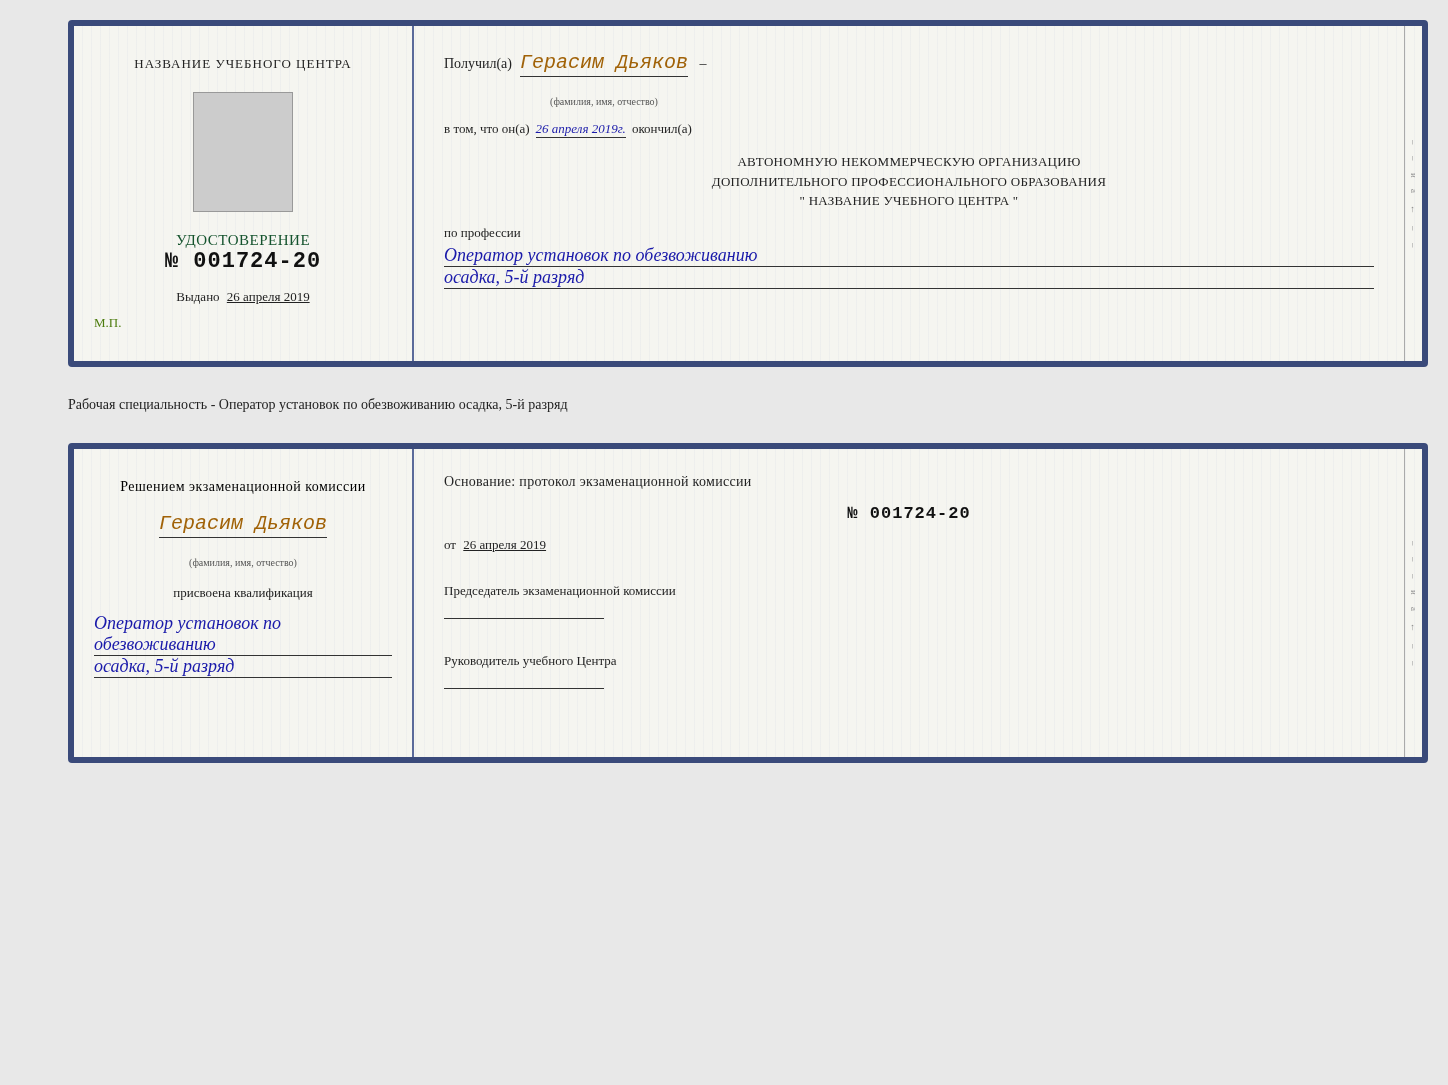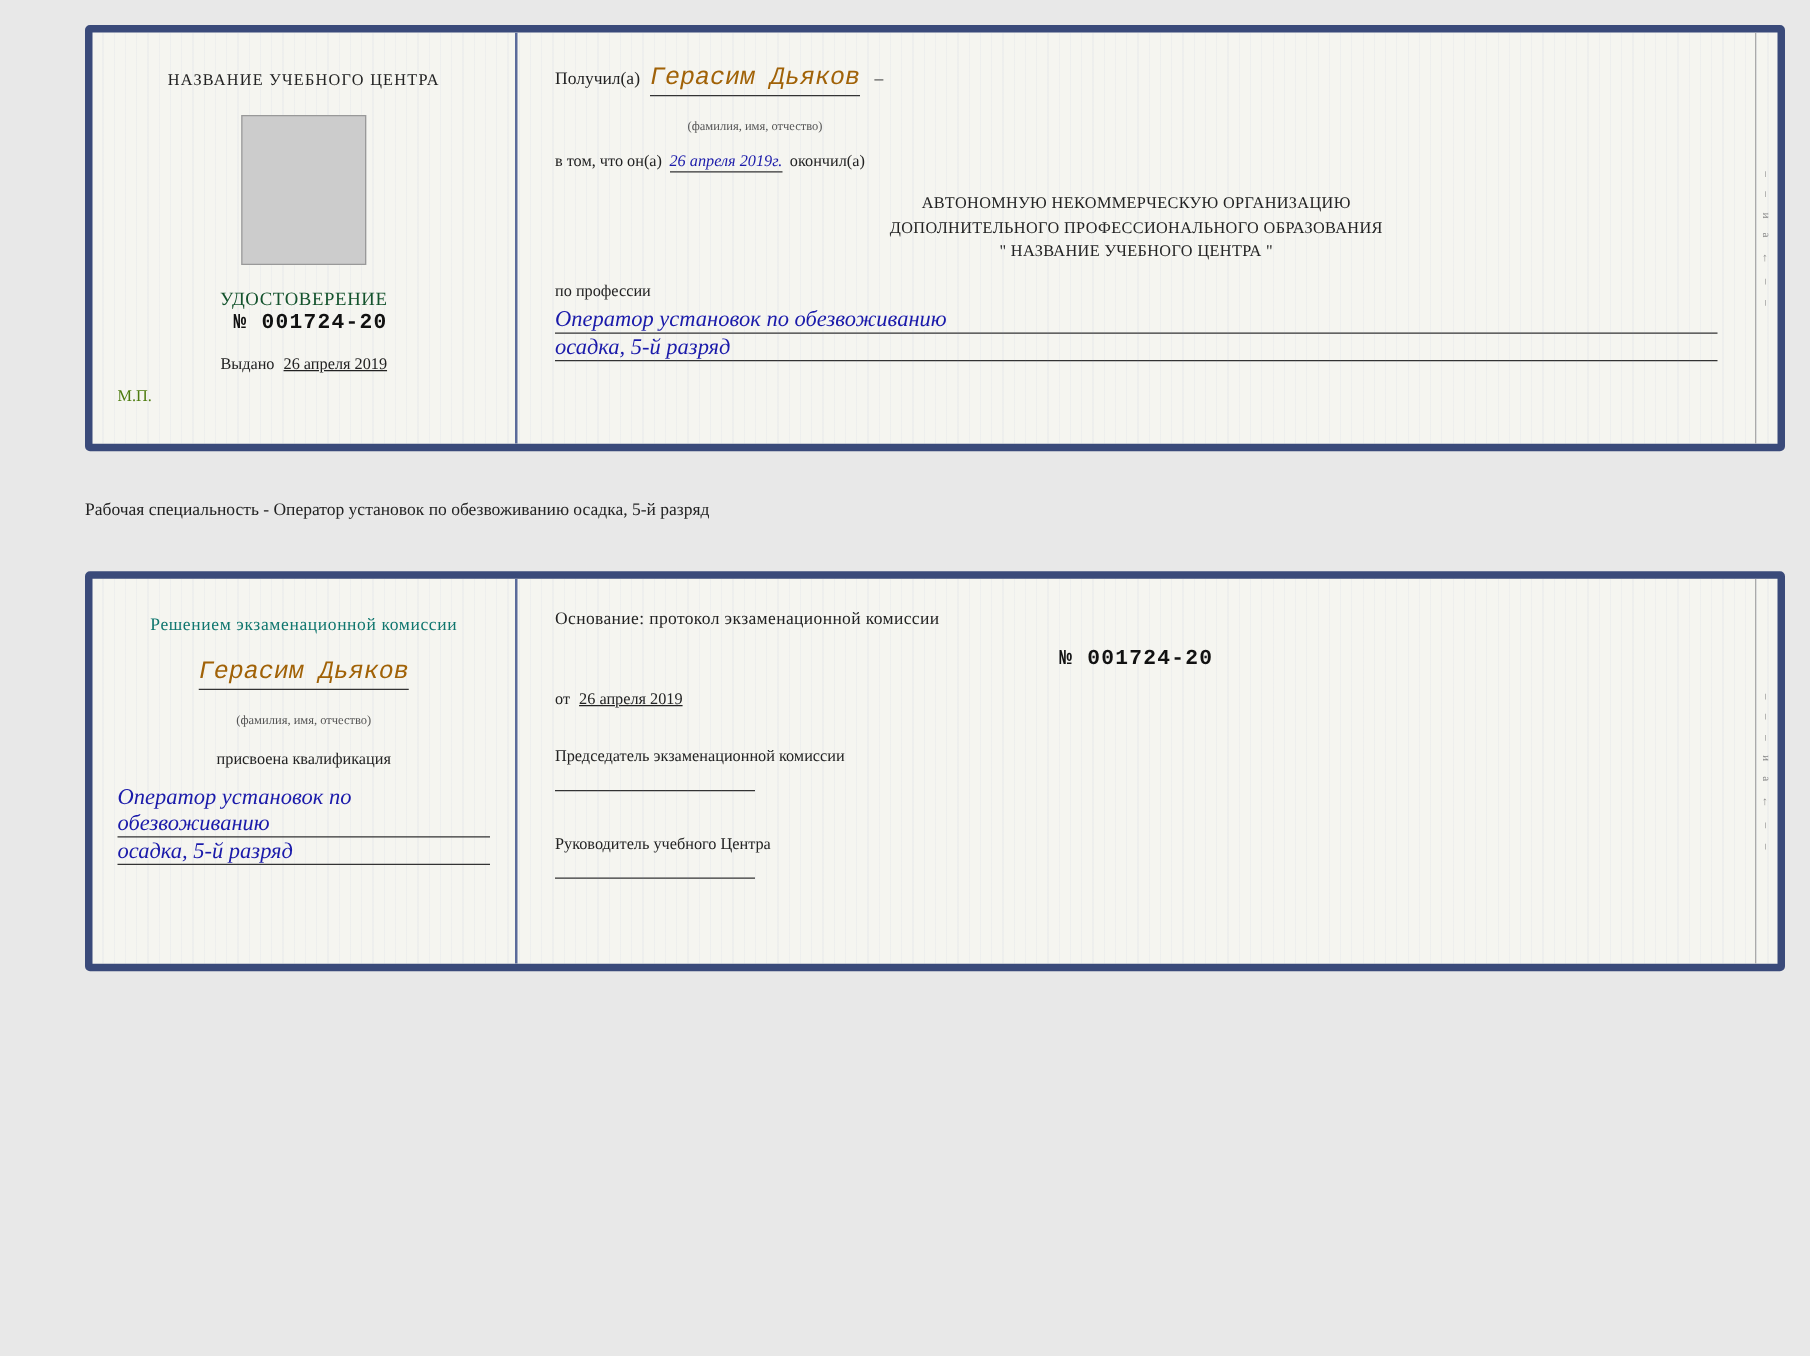--- a/index.html
+++ b/index.html
@@ -7,21 +7,21 @@
       background: #e8e8e8;
       font-family: 'Times New Roman', Times, serif;
       padding: 20px;
       width: 1448px;
       min-height: 1085px;
     }
 
     .document-container {
       display: flex;
       flex-direction: column;
-      gap: 35px;
+      gap: 25px;
       padding-left: 48px;
     }
 
     .certificate-card {
       background: #f5f5f0;
       border: 6px solid #3a4a7a;
       border-radius: 4px;
       display: flex;
       min-height: 320px;
       position: relative;
@@ -82,22 +82,22 @@
 
     .certificate-title {
       text-align: center;
       font-size: 15px;
       letter-spacing: 0.5px;
       color: #14532d;
       text-transform: uppercase;
     }
 
     .certificate-number {
-      text-align: right;
-      font-size: 17px;
+      text-align: left;
+      font-size: 22px;
       color: #111;
       font-family: 'Courier New', monospace;
       font-weight: bold;
       letter-spacing: 1px;
     }
 
     .issued-line {
       text-align: center;
       font-size: 13px;
       color: #222;
@@ -174,21 +174,21 @@
       color: #1a1aaa;
       font-family: 'Georgia', serif;
       font-style: italic;
       border-bottom: 1px solid #333;
       display: block;
     }
 
     
     .qualification-block {
       font-size: 13px;
-      color: #0f766e;
+      color: #000000;
     }
 
     .qual-name {
       font-size: 18px;
       color: #1a1aaa;
       font-family: 'Georgia', serif;
       font-style: italic;
       border-bottom: 1px solid #333;
       display: block;
     }

